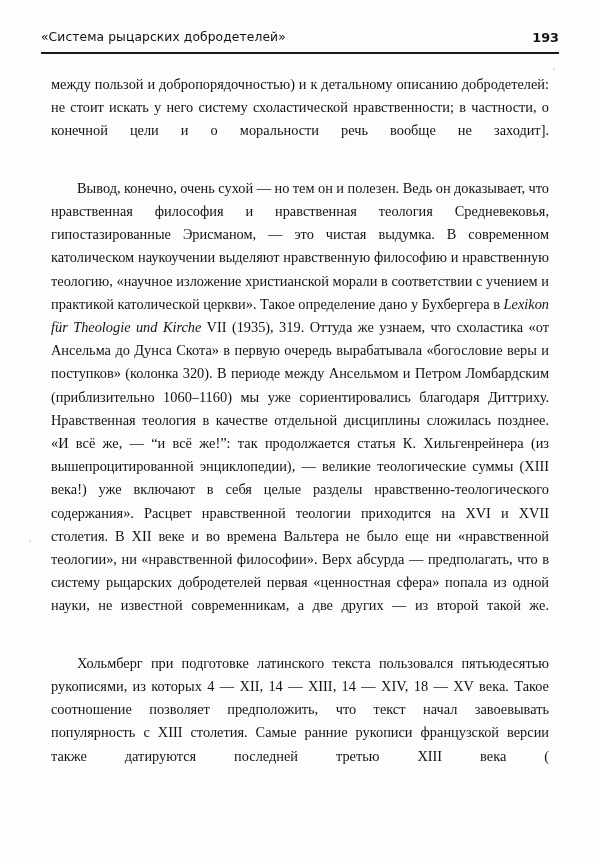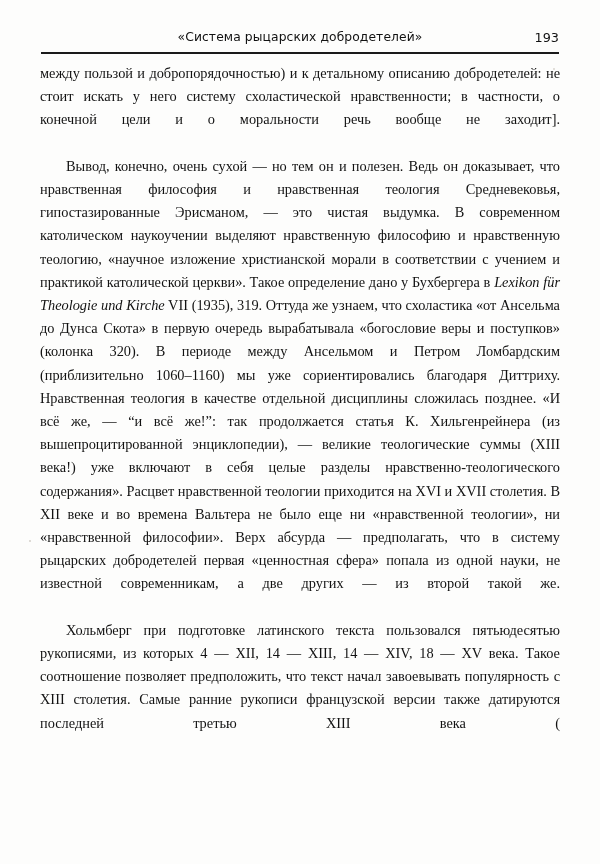--- a/index.html
+++ b/index.html
@@ -29,55 +29,55 @@
     left: 41px;
     right: 41px;
     top: 30px;
     height: 22px;
   }
   .running-head-title {
     position: absolute;
     left: 0;
     right: 0;
     top: 0;
-    text-align: center;
+    text-align: left;
     font-family: "DejaVu Sans", "Liberation Sans", sans-serif;
     font-size: 12.3px;
     letter-spacing: 0.1px;
     color: #111;
     white-space: nowrap;
   }
   .running-head-folio {
     position: absolute;
     right: 0;
     top: 0;
     font-family: "DejaVu Sans", "Liberation Sans", sans-serif;
     font-size: 12.8px;
-    font-weight: 400;
+    font-weight: 700;
     color: #111;
   }
   .head-rule {
     position: absolute;
     left: 41px;
     right: 41px;
     top: 52px;
     height: 1.6px;
     background: #1a1a1a;
   }
 
   
   .textblock {
     position: absolute;
     left: 40px;
     top: 62px;
     width: 520px;
   }
 
   p.para {
-    margin: 0;
+    margin: 11px;
     font-size: 14.35px;
     line-height: 23.2px;
     text-align: justify;
     text-justify: inter-word;
     text-indent: 26px;
     hyphens: manual;
     word-spacing: -0.1px;
     color: #121212;
   }
   p.para.noindent {

